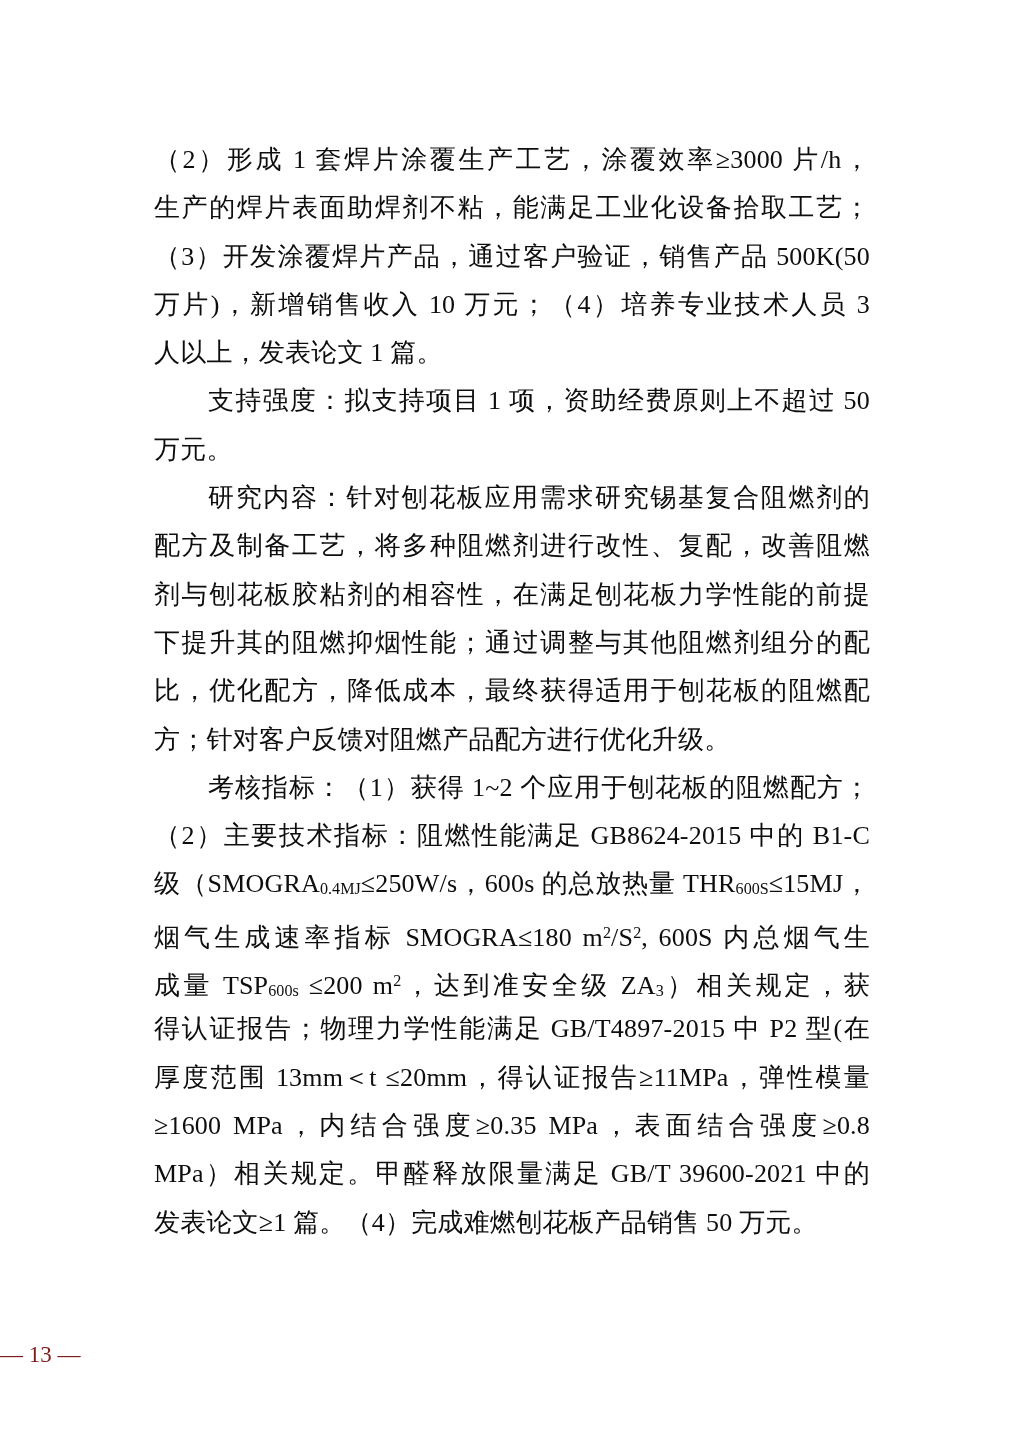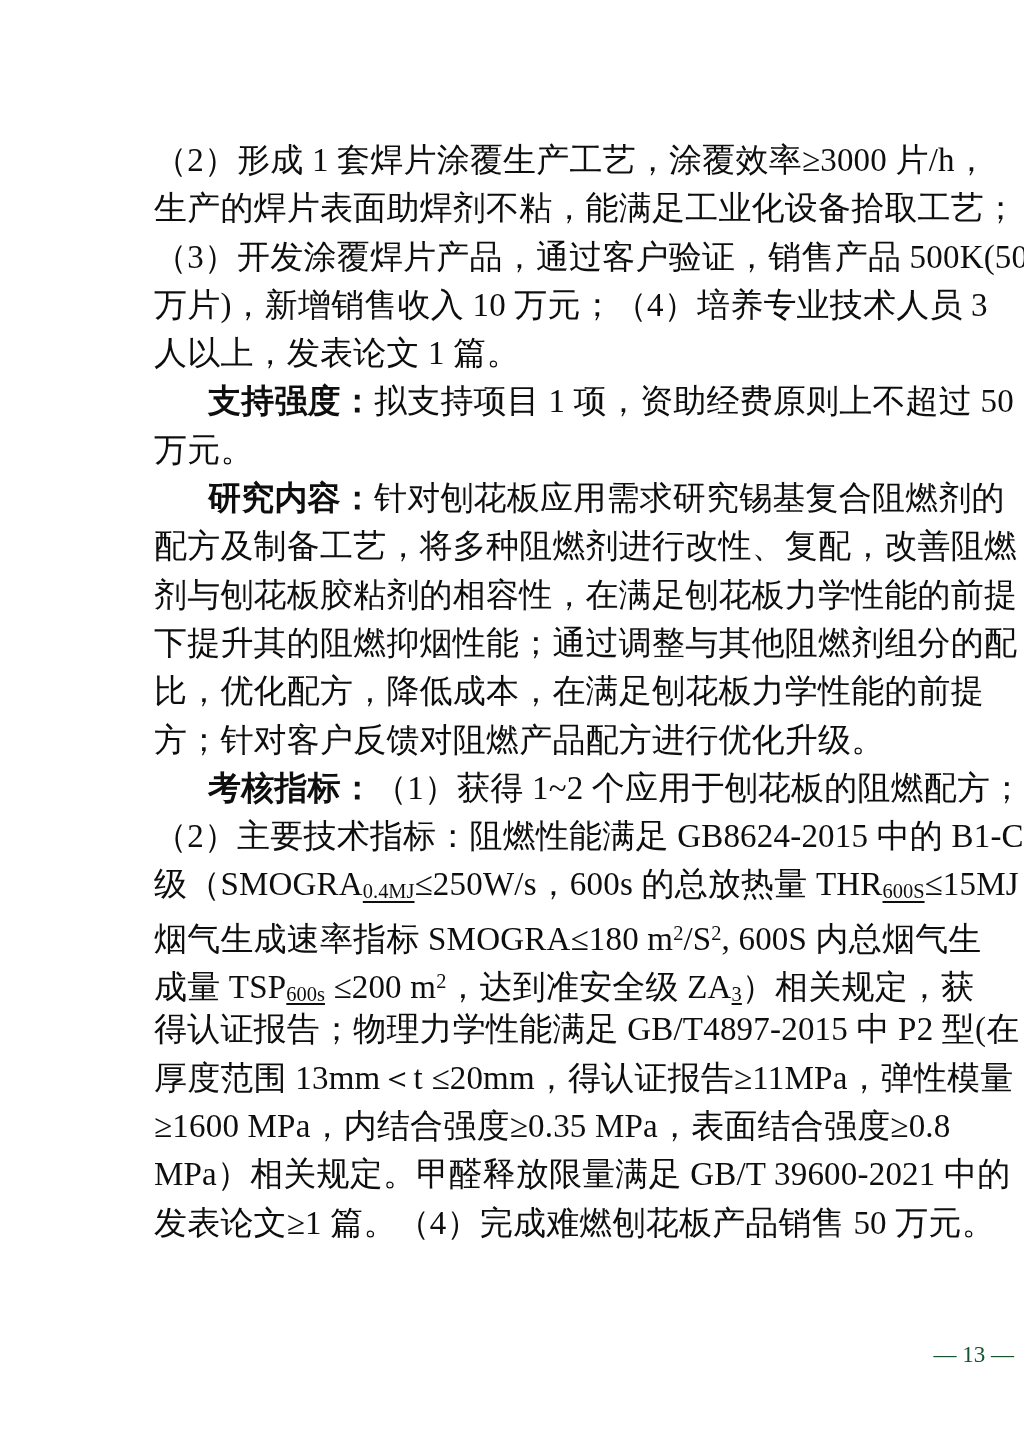--- a/index.html
+++ b/index.html
@@ -17,71 +17,70 @@
   }
   .doc {
     position: absolute;
     left: 154px;
     top: 136px;
     width: 716px;
   }
   .line {
     height: 48.3px;
     line-height: 48.3px;
-    font-size: 33px;
+    font-size: 26px;
     white-space: nowrap;
     letter-spacing: 0.2px;
   }
   .line.j {
     text-align: justify;
     text-align-last: justify;
   }
   .line.ind {
     padding-left: 54px;
   }
-  .b { font-weight: 700; }
+  .b { font-weight: 400; }
   .sb {
     font-size: 0.62em;
     vertical-align: -0.15em;
     letter-spacing: 0;
-    text-decoration: underline;
   }
   .sp {
     font-size: 0.62em;
     vertical-align: 0.48em;
     letter-spacing: 0;
   }
   .footer {
     position: absolute;
     left: 0;
     top: 1334px;
     width: 1014px;
     height: 42px;
     line-height: 42px;
-    text-align: right;
+    text-align: left;
     font-size: 23px;
-    color: #14532d;
+    color: #7f1d1d;
   }
 </style>
 </head>
 <body>
 
 <div class="doc">
     <div class="line j"><span>（2）形成 1 套焊片涂覆生产工艺，涂覆效率≥3000 片/h，</span></div>
     <div class="line j"><span>生产的焊片表面助焊剂不粘，能满足工业化设备拾取工艺；</span></div>
     <div class="line j"><span>（3）开发涂覆焊片产品，通过客户验证，销售产品 500K(50</span></div>
     <div class="line j"><span>万片)，新增销售收入 10 万元；（4）培养专业技术人员 3</span></div>
     <div class="line"><span>人以上，发表论文 1 篇。</span></div>
     <div class="line j ind"><span class="b">支持强度：</span><span>拟支持项目 1 项，资助经费原则上不超过 50</span></div>
     <div class="line"><span>万元。</span></div>
     <div class="line j ind"><span class="b">研究内容：</span><span>针对刨花板应用需求研究锡基复合阻燃剂的</span></div>
     <div class="line j"><span>配方及制备工艺，将多种阻燃剂进行改性、复配，改善阻燃</span></div>
     <div class="line j"><span>剂与刨花板胶粘剂的相容性，在满足刨花板力学性能的前提</span></div>
     <div class="line j"><span>下提升其的阻燃抑烟性能；通过调整与其他阻燃剂组分的配</span></div>
-    <div class="line j"><span>比，优化配方，降低成本，在满足刨花板力学性能的前提</span></div>
+    <div class="line j"><span>比，优化配方，降低成本，最终获得适用于刨花板的阻燃配</span></div>
     <div class="line"><span>方；针对客户反馈对阻燃产品配方进行优化升级。</span></div>
     <div class="line j ind"><span class="b">考核指标：</span><span>（1）获得 1~2 个应用于刨花板的阻燃配方；</span></div>
     <div class="line j"><span>（2）主要技术指标：阻燃性能满足 GB8624-2015 中的 B1-C</span></div>
     <div class="line j"><span>级（SMOGRA</span><span class="sb">0.4MJ</span><span>≤250W/s，600s 的总放热量 THR</span><span class="sb">600S</span><span>≤15MJ，</span></div>
     <div class="line j"><span>烟气生成速率指标 SMOGRA≤180 m</span><span class="sp">2</span><span>/S</span><span class="sp">2</span><span>, 600S 内总烟气生</span></div>
     <div class="line j"><span>成量 TSP</span><span class="sb">600s</span><span> ≤200 m</span><span class="sp">2</span><span>，达到准安全级 ZA</span><span class="sb">3</span><span>）相关规定，获</span></div>
     <div class="line j"><span>得认证报告；物理力学性能满足 GB/T4897-2015 中 P2 型(在</span></div>
     <div class="line j"><span>厚度范围 13mm＜t ≤20mm，得认证报告≥11MPa，弹性模量</span></div>
     <div class="line j"><span>≥1600 MPa，内结合强度≥0.35 MPa，表面结合强度≥0.8</span></div>
     <div class="line j"><span>MPa）相关规定。甲醛释放限量满足 GB/T 39600-2021 中的</span></div>

